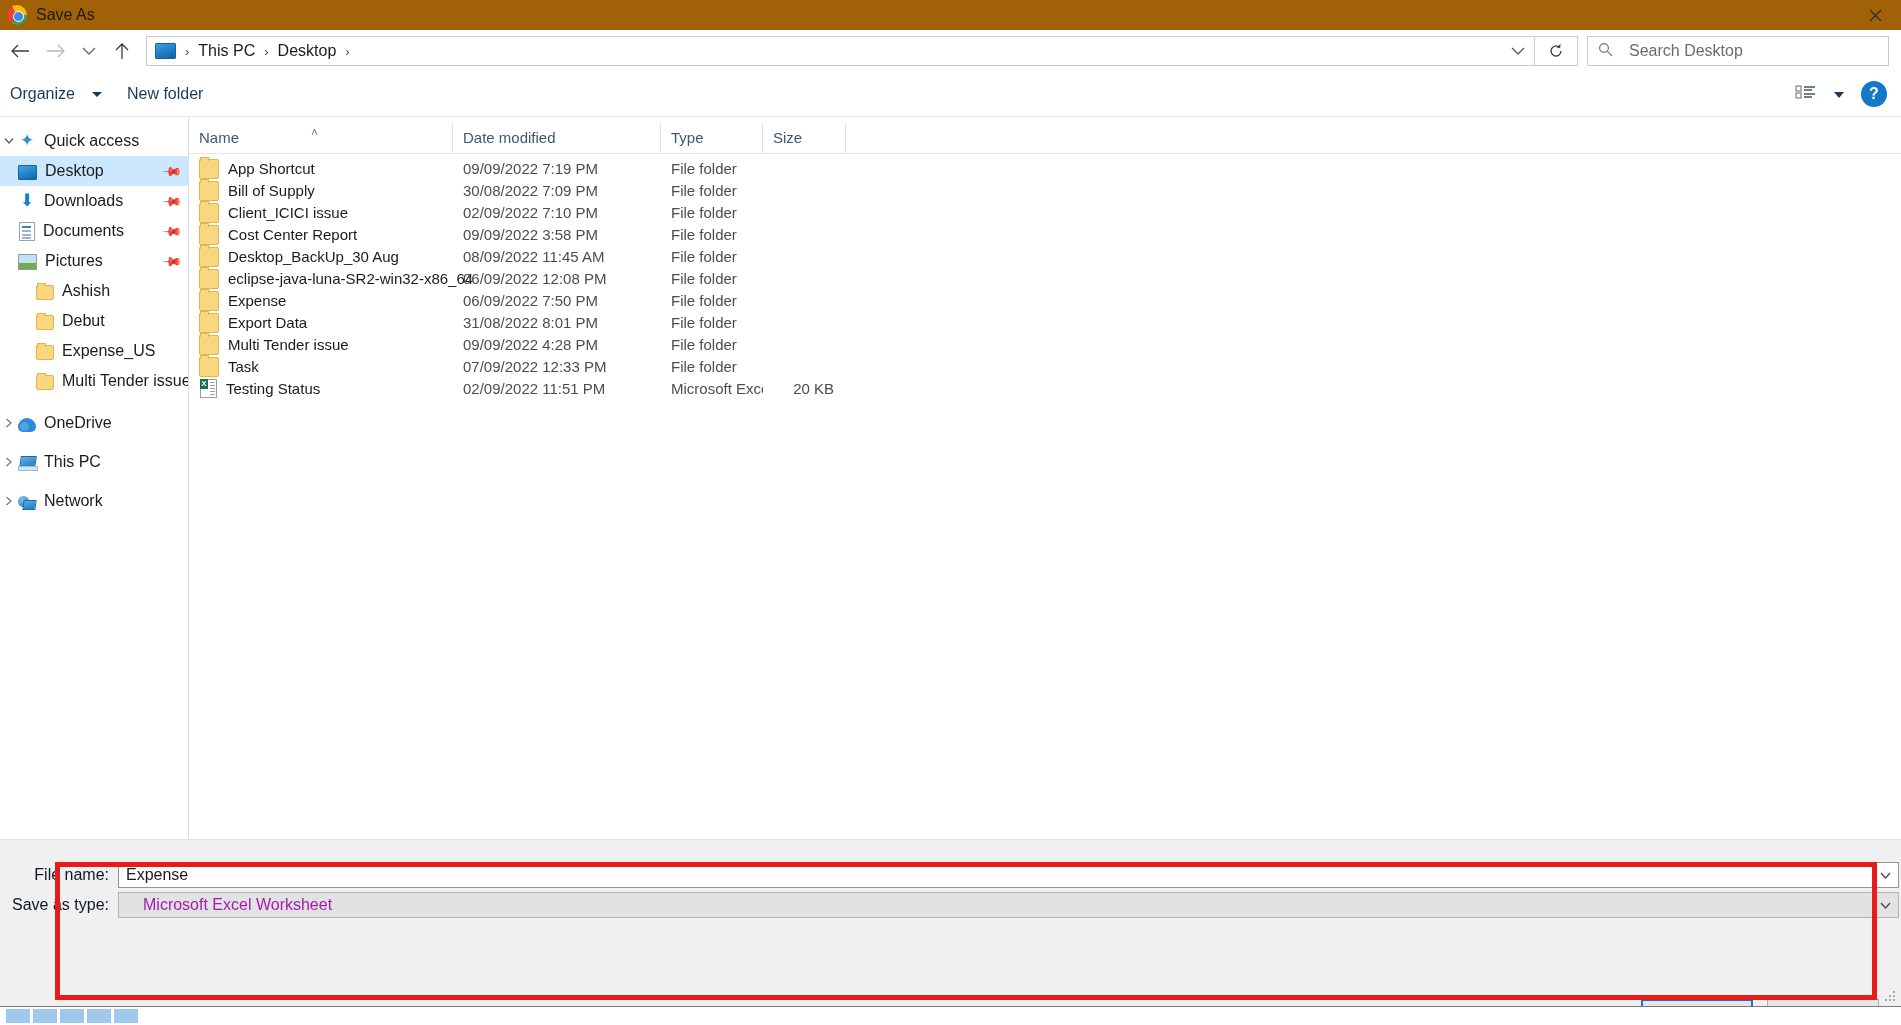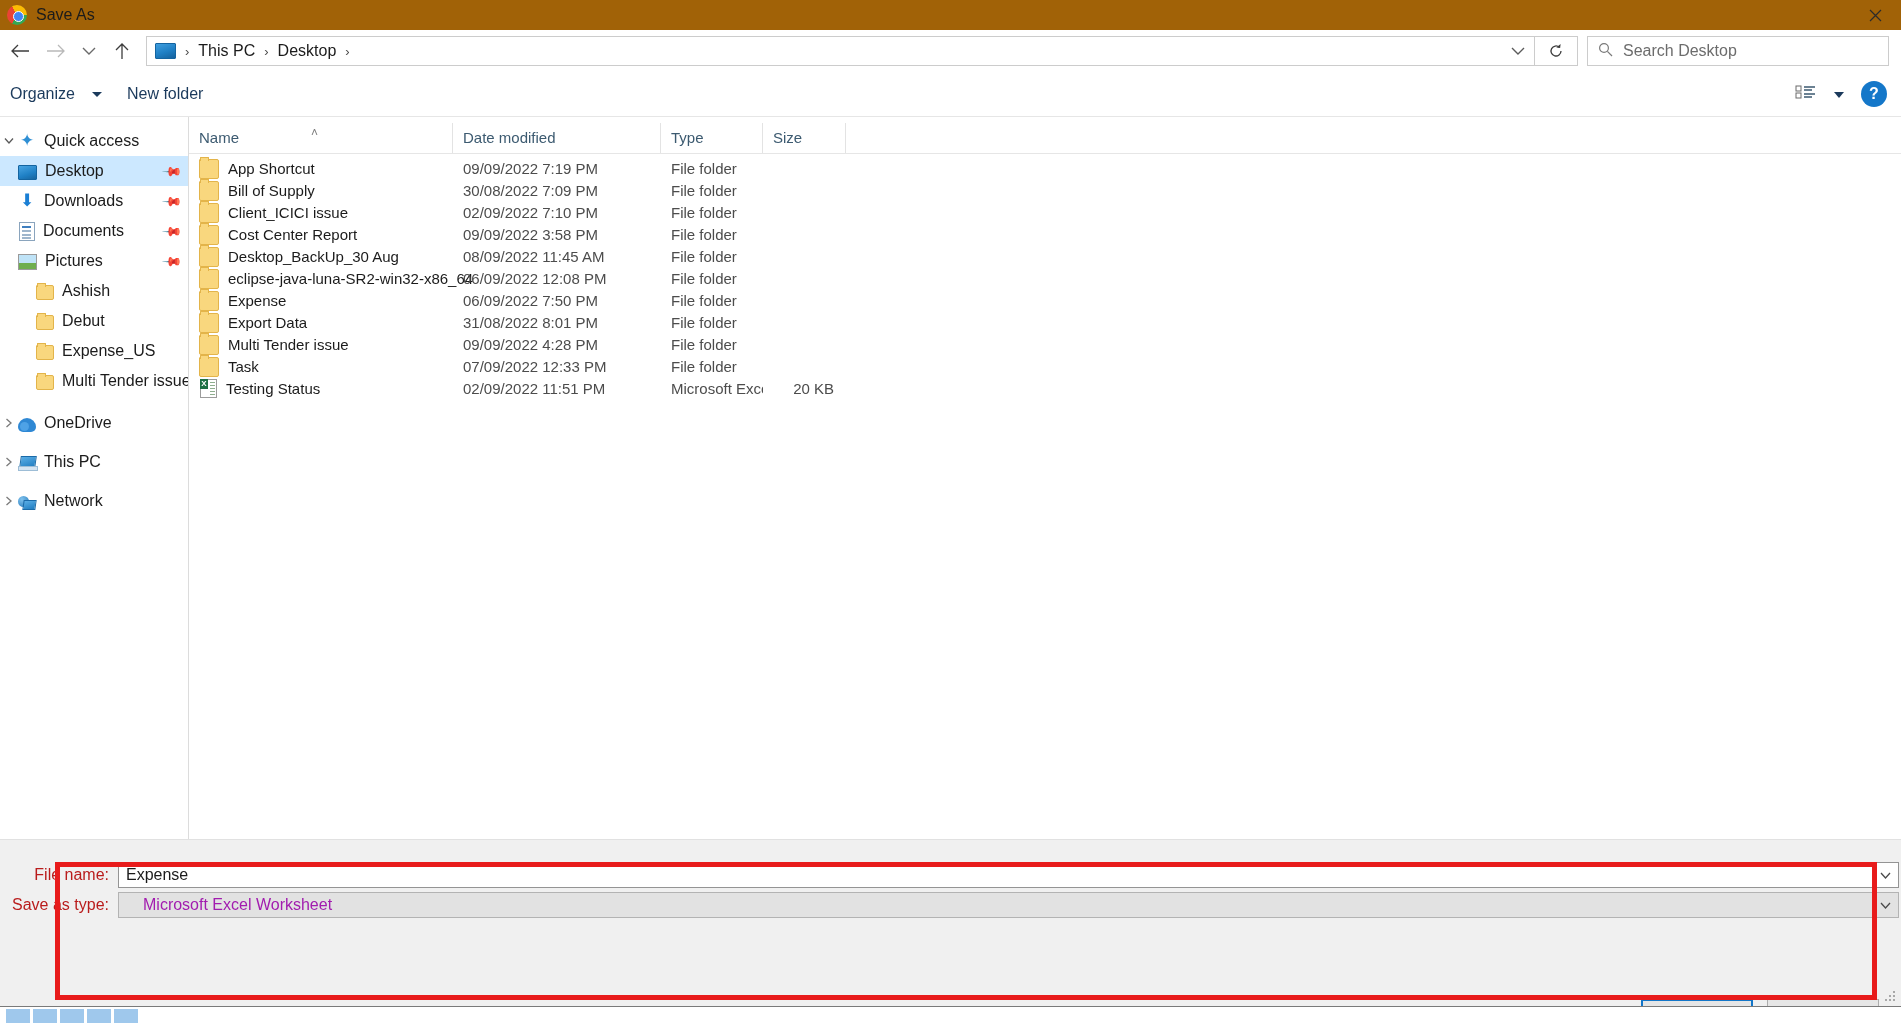--- a/index.html
+++ b/index.html
@@ -129,21 +129,21 @@
     height: 28px;
     margin-left: 9px;
     margin-right: 12px;
     border: 1px solid #cccccc;
     background: #ffffff;
     display: flex;
     align-items: center;
     padding-left: 10px;
   }
   .search-ph {
-    margin-left: 10px;
+    margin-left: 16px;
     font-size: 16px;
     color: #6c6c6c;
   }
 
   
   .toolbar {
     height: 44px;
     display: flex;
     align-items: center;
     background: #ffffff;
@@ -485,21 +485,21 @@
     left: 0;
     right: 0;
   }
   #filename-row { top: 22px; }
   #filetype-row { top: 52px; border-radius: 11px; }
   .form-label {
     width: 118px;
     text-align: right;
     padding-right: 9px;
     font-size: 16px;
-    color: #b91c1c;
+    color: #0f172a;
     box-sizing: border-box;
   }
   .combo {
     display: flex;
     align-items: stretch;
     flex: 1;
     margin-right: 2px;
     height: 26px;
   }
   .combo-field {

